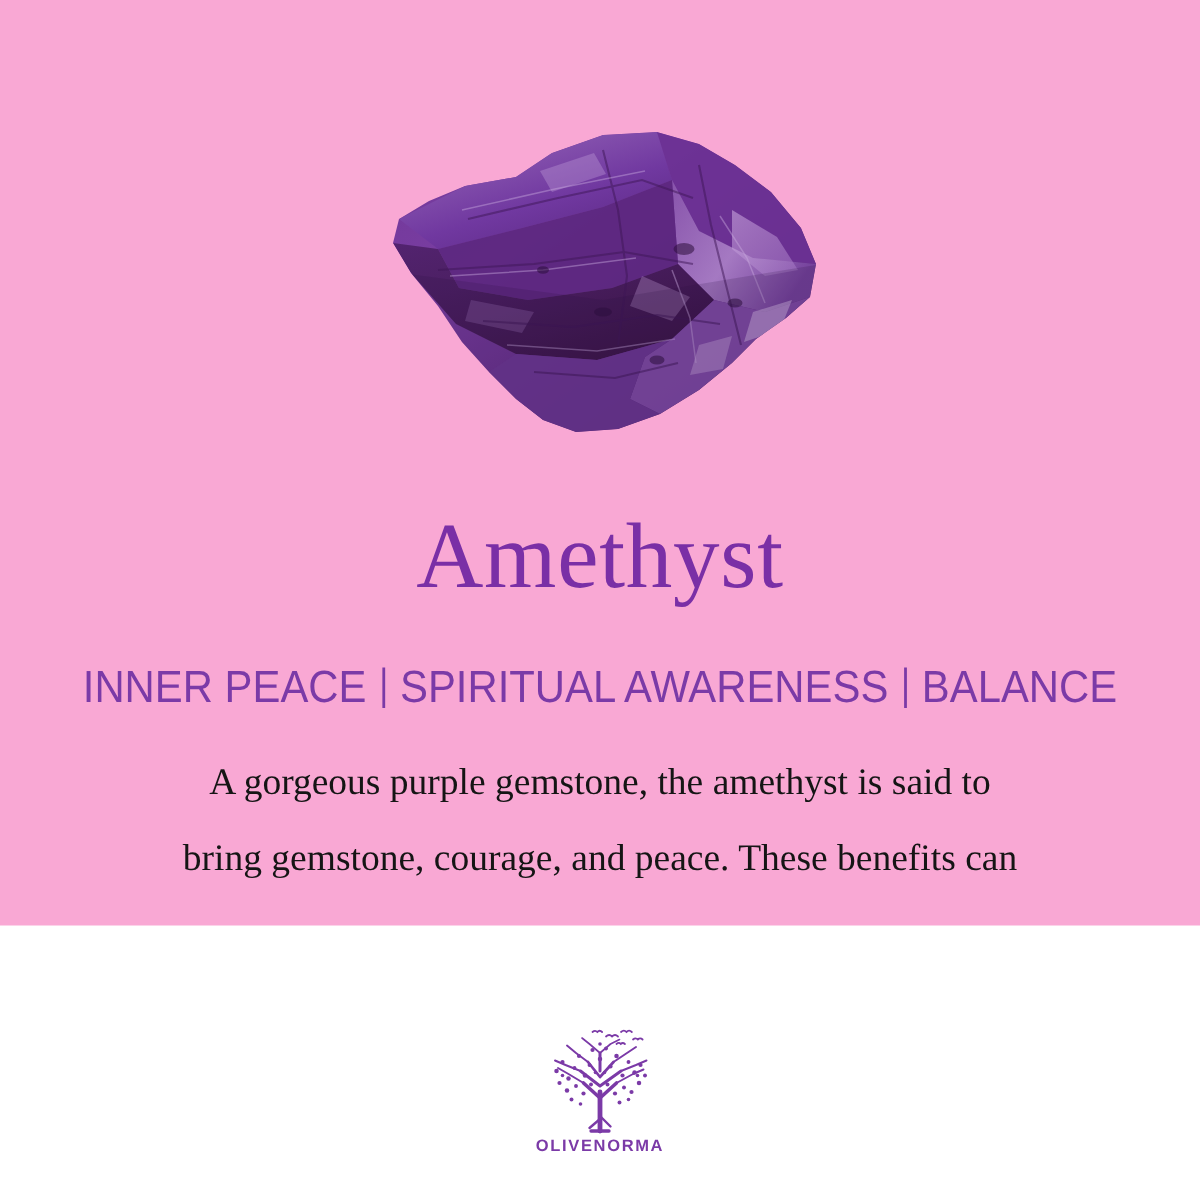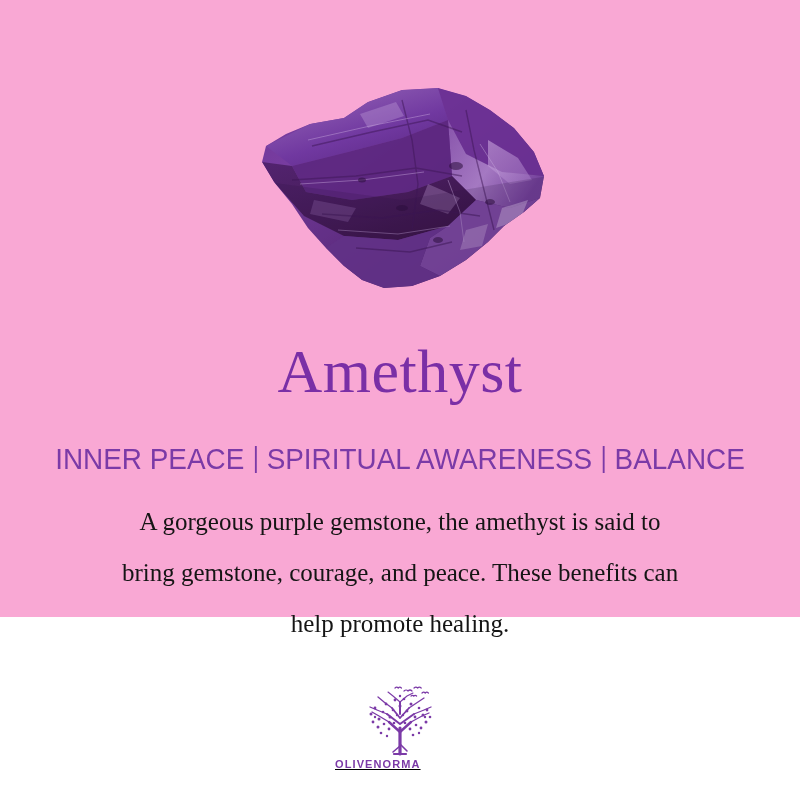--- a/index.html
+++ b/index.html
@@ -105,22 +105,21 @@
   }
   .description .dline { display: block; white-space: nowrap; }
 
   
   .logo {
     position: absolute;
     left: 50%;
     top: 684px;
     width: 130px;
     margin-left: -65px;
-    text-align: left;
-    text-decoration: underline;
+    text-align: center;
   }
   .logo-mark {
     display: block;
     margin: 0 auto;
     width: 82px;
     height: 72px;
   }
   .logo-text {
     display: block;
     margin-top: 2px;
@@ -226,21 +225,20 @@
 
   <div class="title">Amethyst</div>
 
   <div class="keywords">
     <span class="kw">INNER PEACE</span><span class="sep"></span><span class="kw">SPIRITUAL AWARENESS</span><span class="sep"></span><span class="kw">BALANCE</span>
   </div>
 
   <div class="description">
     <span class="dline">A gorgeous purple gemstone, the amethyst is said to</span>
     <span class="dline">bring gemstone, courage, and peace. These benefits can</span>
-    <span class="dline">help promote healing.</span>
   </div>
 
   <div class="logo">
     <svg class="logo-mark" viewBox="0 0 82 72" xmlns="http://www.w3.org/2000/svg">
       <g stroke="#7b3aa7" fill="none" stroke-linecap="round">
 
         <path d="M41,70 L41,44" stroke-width="3.2"></path>
         <path d="M41,70 L35,70 M41,70 L47,70" stroke-width="2.2"></path>
         <path d="M41,62 L34,68 M41,60 L48,67" stroke-width="1.6"></path>
 

